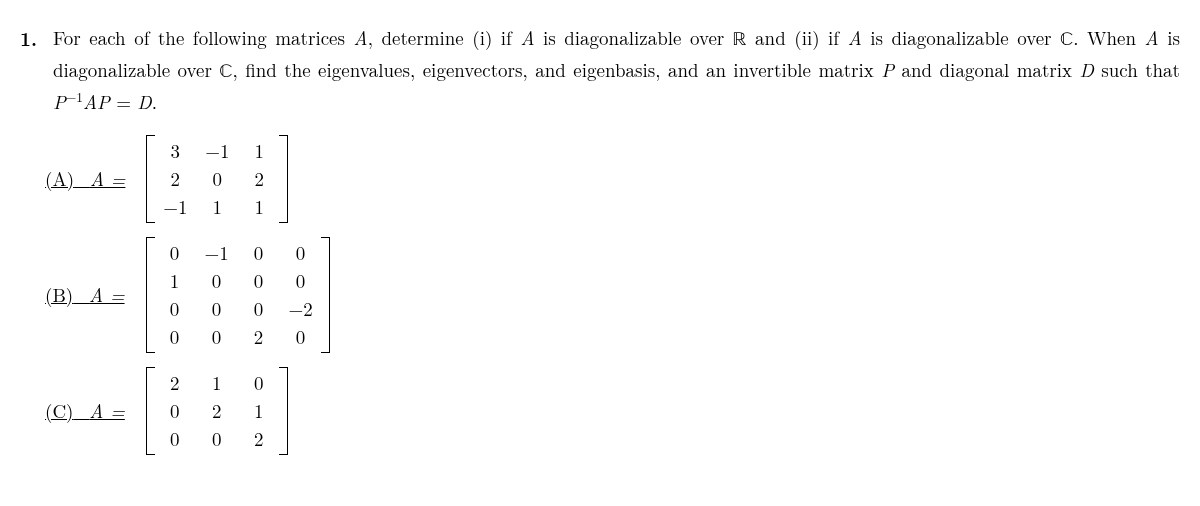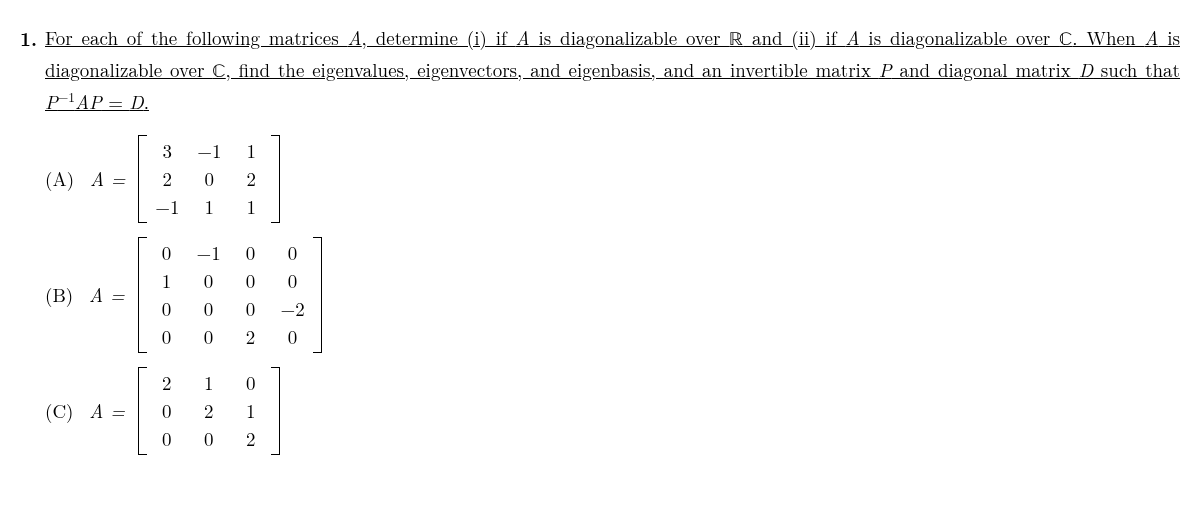--- a/index.html
+++ b/index.html
@@ -20,38 +20,38 @@
     .problem-number {
       font-weight: bold;
       flex: 0 0 auto;
       margin-right: 8px;
     }
     .problem-body {
       flex: 1 1 auto;
     }
     .problem-text {
       text-align: justify;
-      margin: 0 0 14px 0;
-      text-decoration: underline;
+      margin: 0 0 14px 8px;
     }
     .mi { font-style: italic; }
     .bb { font-family: "Cambria Math", "STIX Two Math", serif; }
     .sup { font-size: 0.7em; vertical-align: super; }
     .parts {
       margin-left: 0;
     }
     .part {
       display: flex;
       align-items: center;
       margin: 6px 0 6px 0;
     }
     .part-label {
       flex: 0 0 auto;
-      margin-right: 13px;
+      margin-right: 21px;
       white-space: nowrap;
+      text-decoration: underline;
     }
     .part-label .lbl { font-weight: normal; }
     .matrix {
       display: inline-flex;
       align-items: stretch;
       vertical-align: middle;
       margin: 4px 0;
     }
     .bracket {
       width: 8px;

